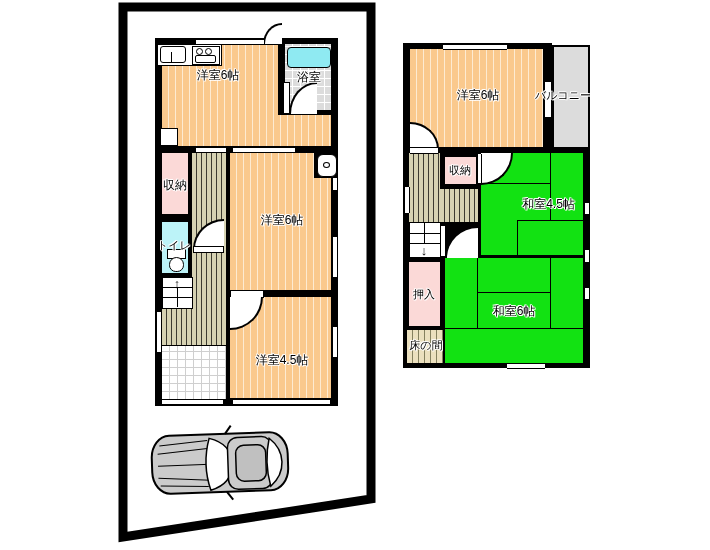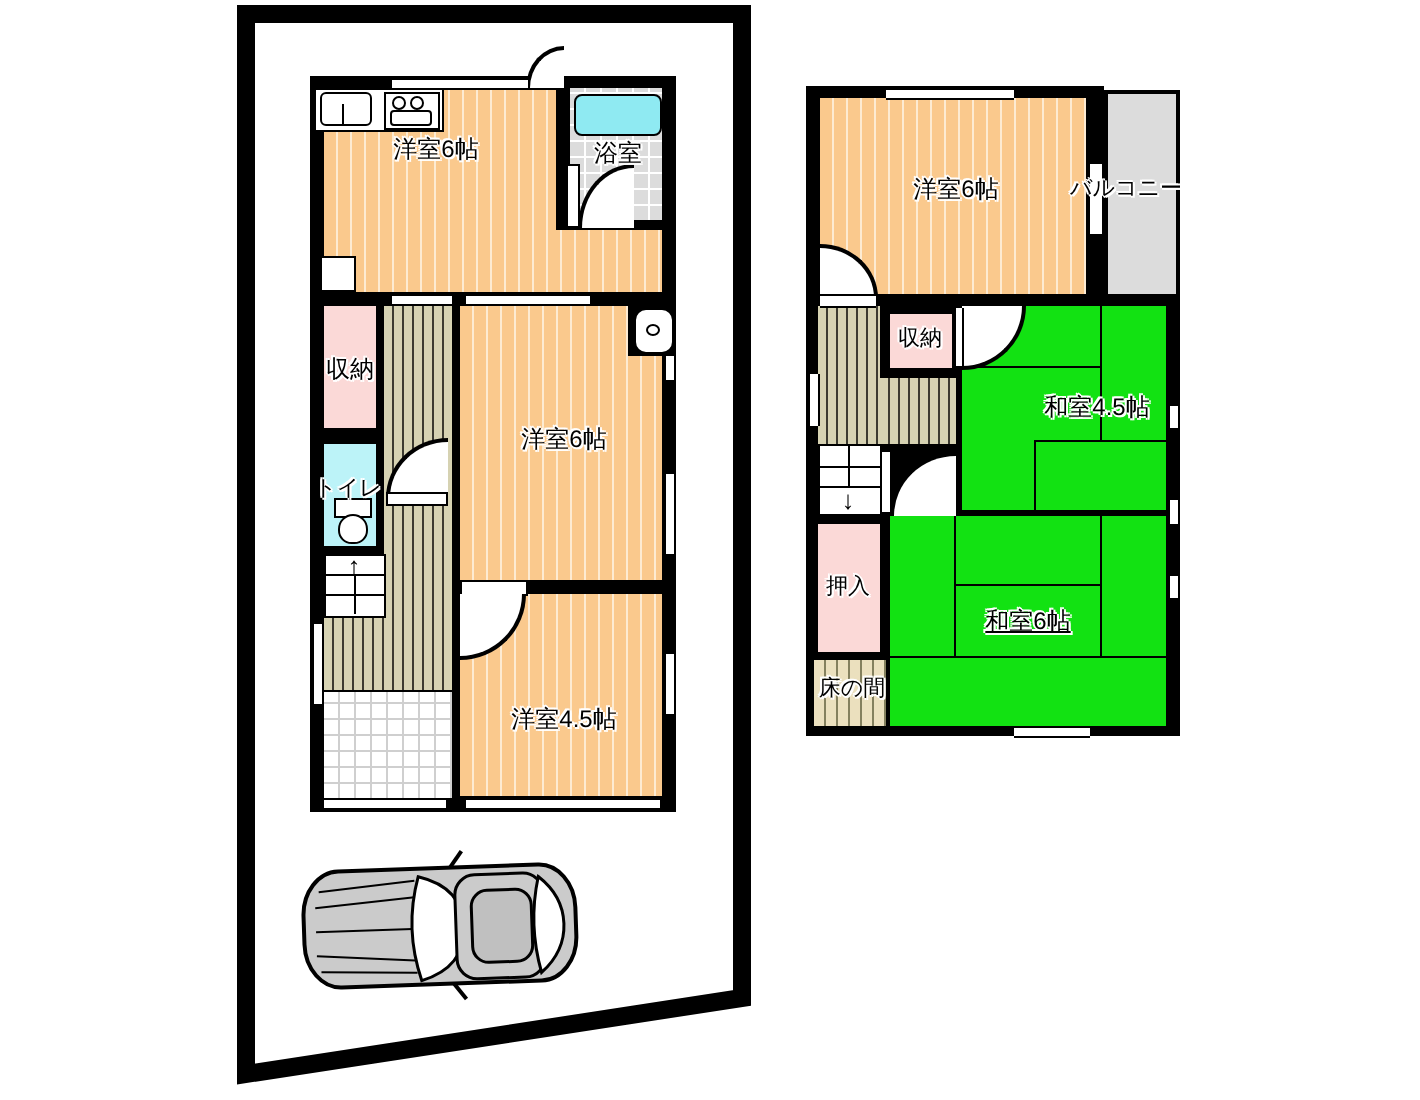--- a/index.html
+++ b/index.html
@@ -153,21 +153,21 @@
     <div class="winv" style="left:584px;top:203px;width:4px;height:11px;"></div>
     <div class="winv" style="left:584px;top:250px;width:4px;height:12px;"></div>
     <div class="winv" style="left:584px;top:288px;width:4px;height:11px;"></div>
     <div class="winh" style="left:507px;top:363px;width:38px;height:4px;"></div>
 
     <div class="lbl" style="left:478px;top:95px;">洋室6帖</div>
     <div class="lbl" style="left:563px;top:95px;font-size:11px;">バルコニー</div>
     <div class="lbl" style="left:460px;top:170px;font-size:11px;">収納</div>
     <div class="lbl" style="left:531px;top:204px;padding-left:35px;">和室4.5帖</div>
     <div class="lbl" style="left:424px;top:294px;font-size:11px;">押入</div>
-    <div class="lbl" style="left:514px;top:311px;text-decoration:underline;">和室6帖</div>
+    <div class="lbl" style="left:514px;top:311px;">和室6帖</div>
     <div class="lbl" style="left:426px;top:345px;font-size:11px;">床の間</div>
   </div>
 
   <svg class="abs" width="160" height="80" style="left:140px;top:424px;" viewBox="0 0 160 80">
     <g transform="rotate(-2 80 40)">
       <rect x="12" y="10" width="136" height="58" rx="18" ry="22" fill="#CBCBCB" stroke="#000" stroke-width="2"></rect>
       <path d="M20 20 L68 16 M18 28 L70 24 M18 40 L70 40 M18 52 L70 56 M20 60 L68 62" stroke="#000" stroke-width="1" fill="none"></path>
       <path d="M70 14 Q92 20 92 40 Q92 60 70 66 Q62 40 70 14 Z" fill="#fff" stroke="#000" stroke-width="1.5"></path>
       <rect x="88" y="14" width="44" height="52" rx="10" fill="#CBCBCB" stroke="#000" stroke-width="1.5"></rect>
       <rect x="96" y="22" width="30" height="36" rx="8" fill="#C0C0C0" stroke="#000" stroke-width="1.5"></rect>

